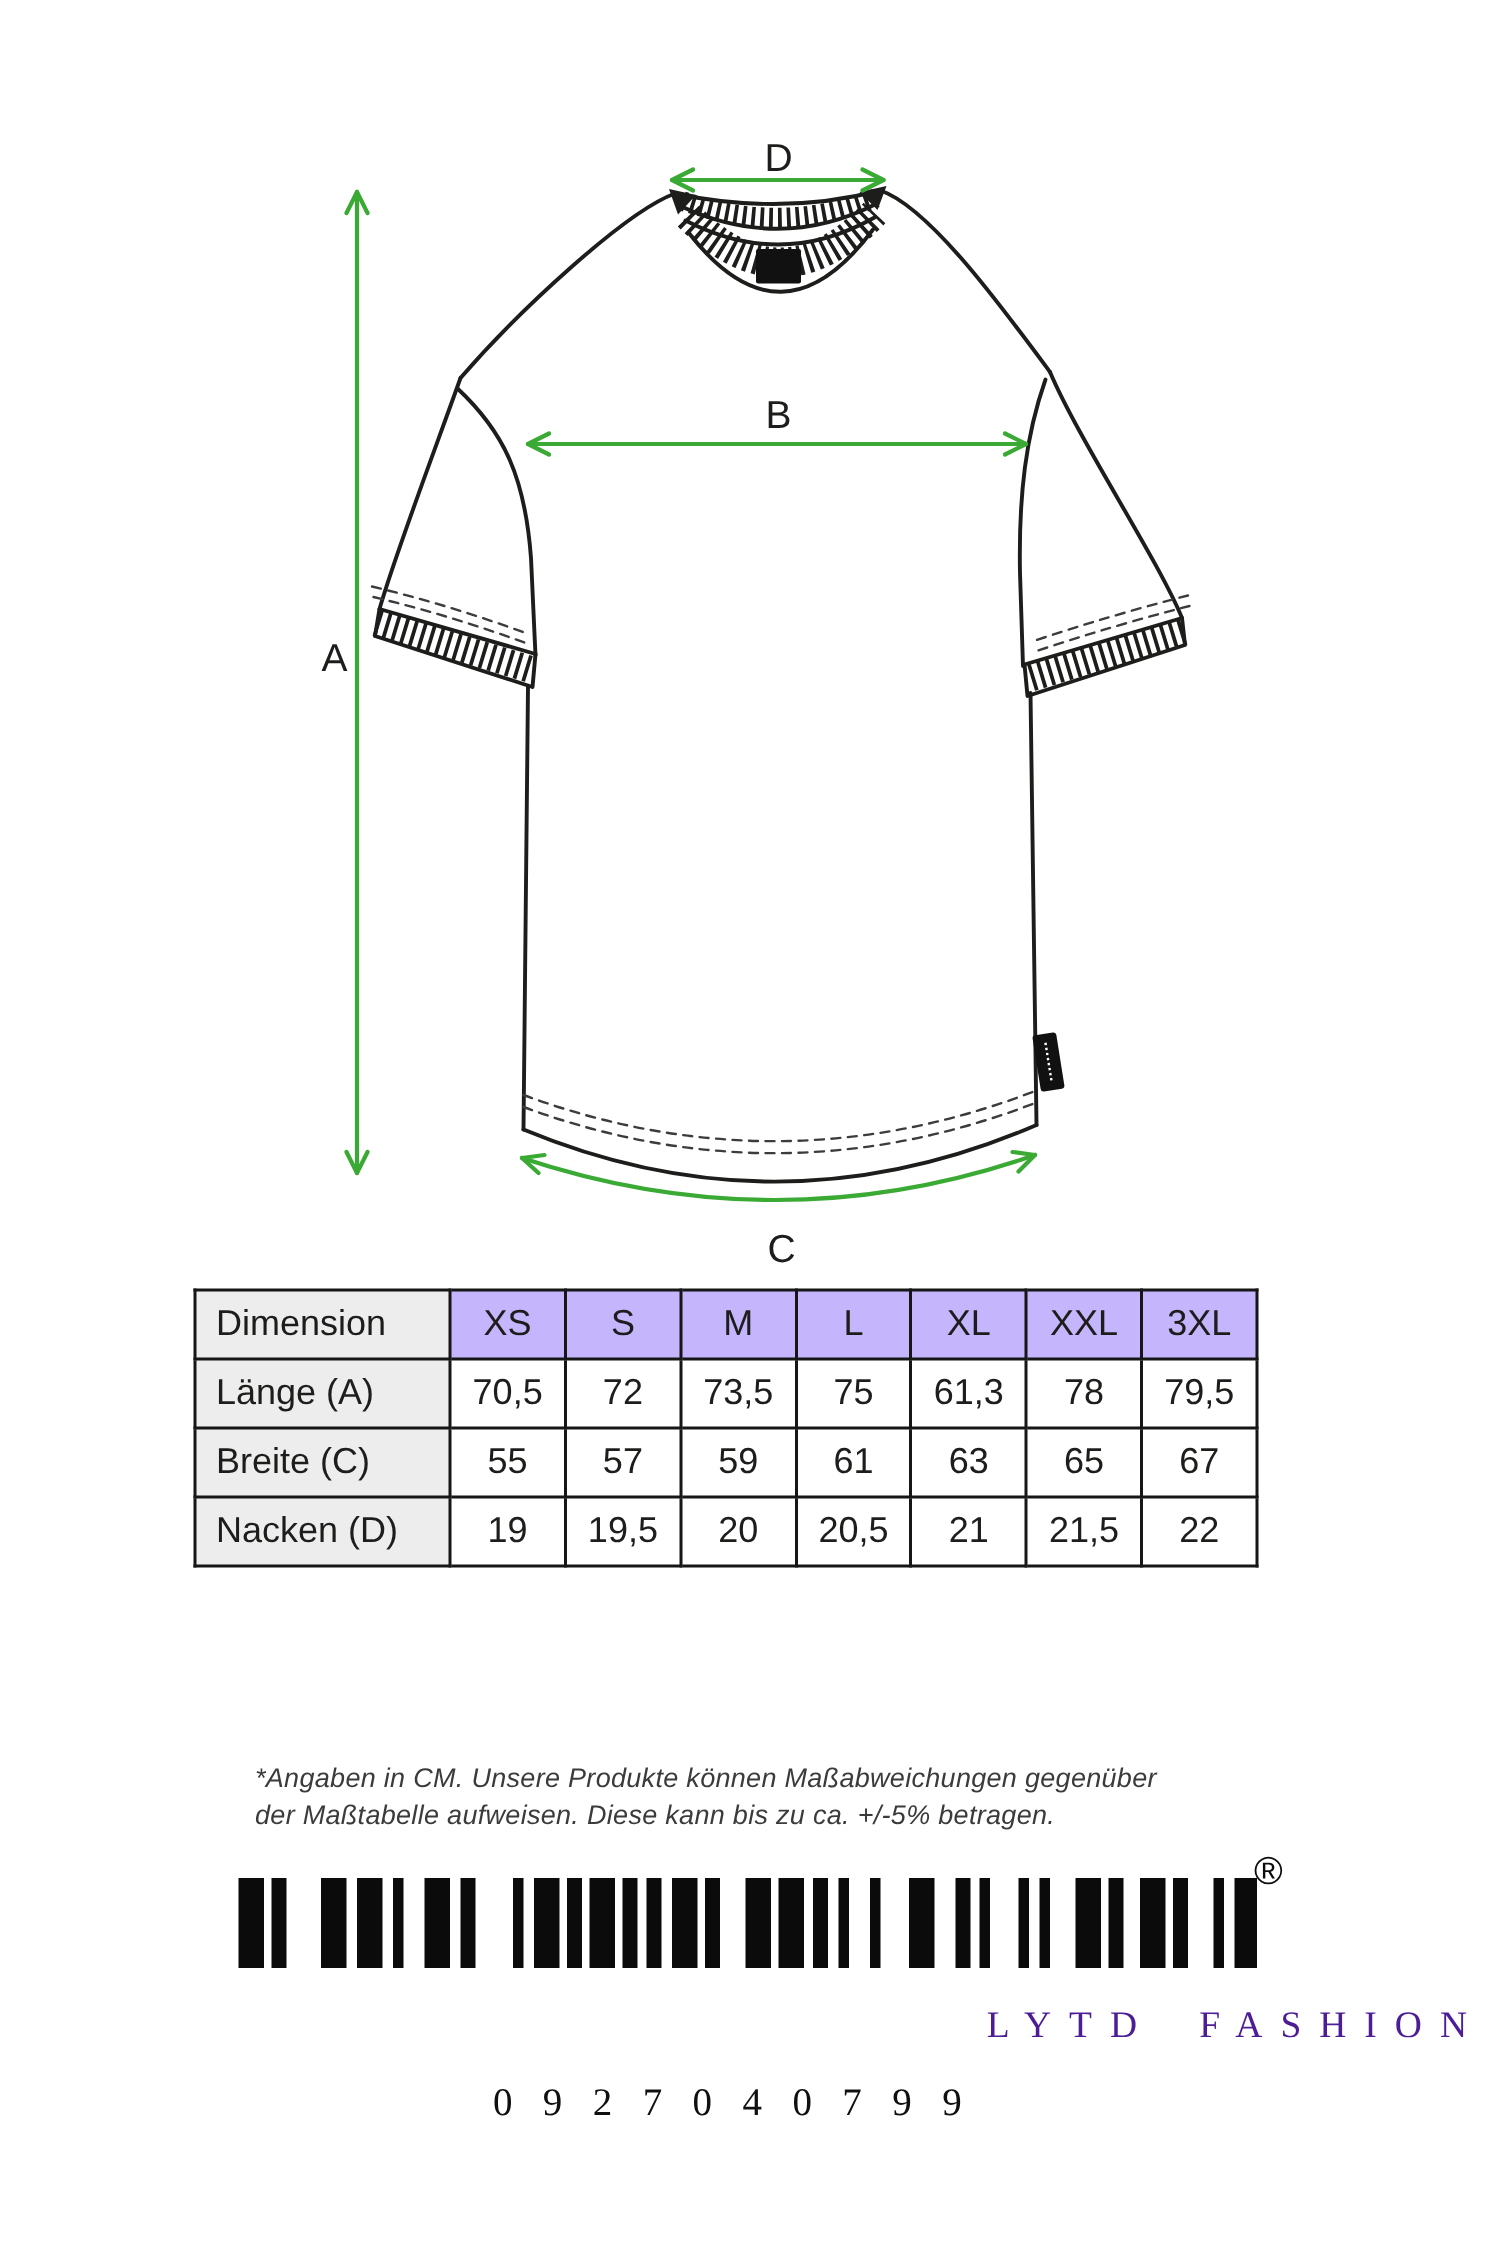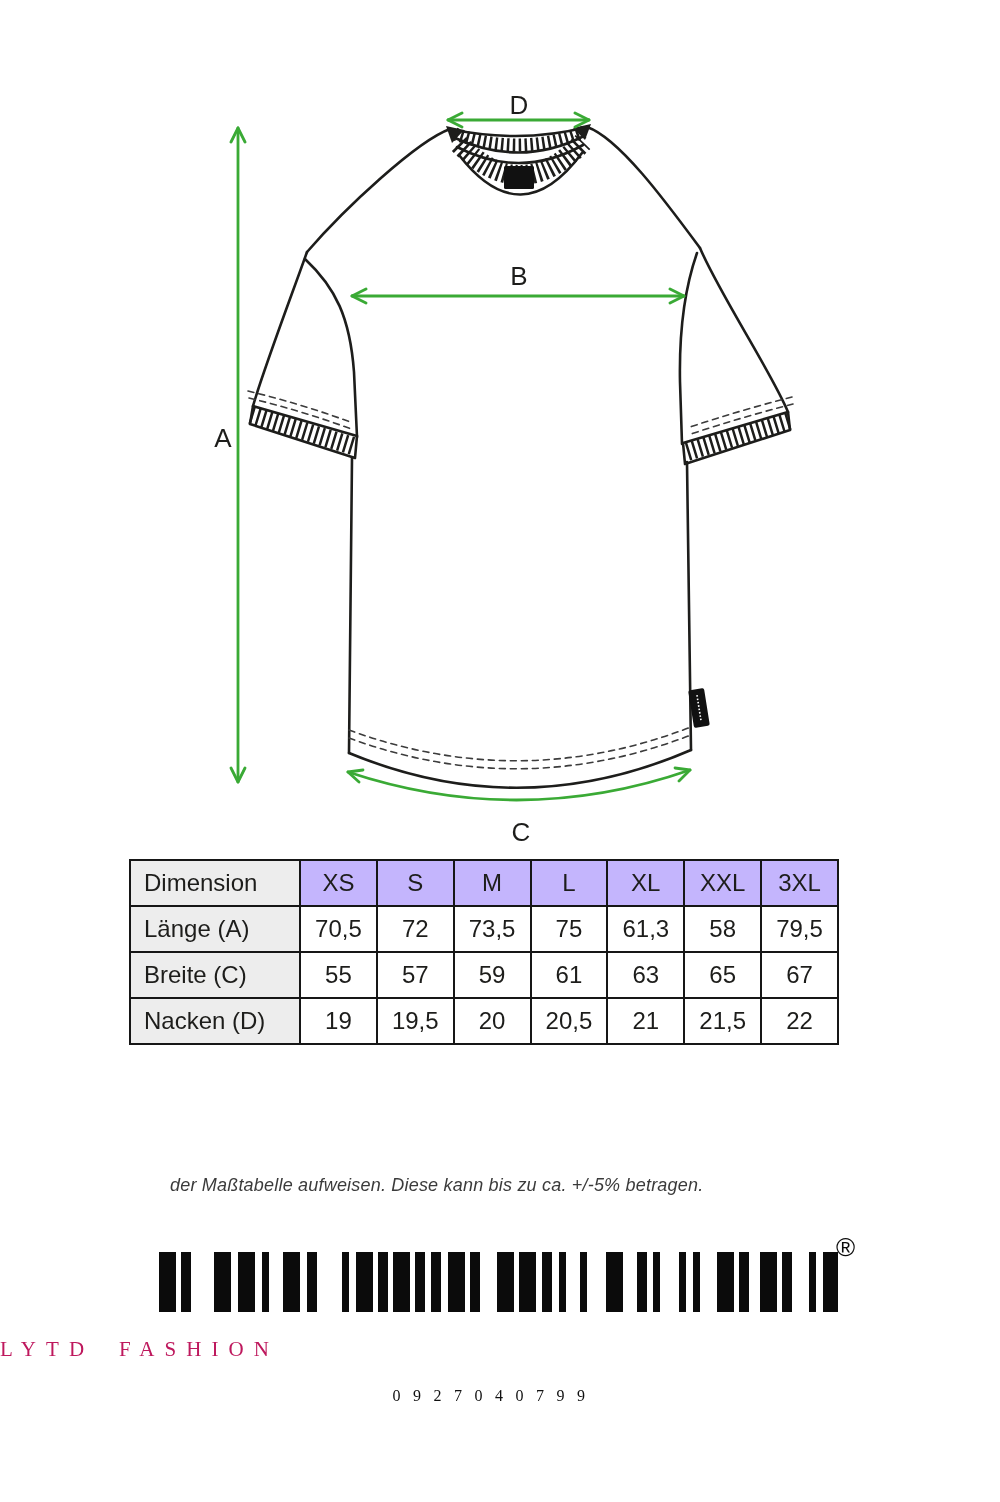--- a/index.html
+++ b/index.html
@@ -15,25 +15,25 @@
   }
   table.size .dim{background:#ededed;text-align:left;padding-left:13px;}
   table.size thead th{background:#c4b5fd;}
 
   .note{position:absolute;left:170px;top:1173px;width:680px;
     font-style:italic;font-size:18px;line-height:25px;color:#3b3b3b;letter-spacing:.2px;}
 
   .barcode{position:absolute;left:159px;top:1252px;width:679px;height:60px;display:flex;}
   .barcode .bar{height:100%;background:#0b0b0b;flex:0 0 auto;}
   .reg{position:absolute;left:836px;top:1232px;font-size:26px;color:#0b0b0b;font-family:"Liberation Sans",sans-serif;}
-  .brand{position:absolute;left:0;top:1337px;width:990px;text-align:left;
-    font-family:"Liberation Serif",serif;font-size:21px;color:#be185d;
+  .brand{position:absolute;left:0;top:1337px;width:990px;text-align:right;
+    font-family:"Liberation Serif",serif;font-size:25px;color:#4c1d95;
     letter-spacing:.48em;word-spacing:.45em;white-space:nowrap;}
   .code{position:absolute;left:0;top:1387px;width:990px;text-align:center;
-    font-family:"Liberation Serif",serif;font-size:16px;color:#101010;letter-spacing:.78em;white-space:nowrap;}
+    font-family:"Liberation Serif",serif;font-size:26px;color:#101010;letter-spacing:.78em;white-space:nowrap;}
 </style>
 </head>
 <body>
 
 <div class="page">
 
   <svg class="shirt" width="1000" height="850" viewBox="0 0 1000 850">
     <g fill="none" stroke="#1d1d1b" stroke-width="2.6" stroke-linecap="round" stroke-linejoin="round">
 
       <path d="M450,129 C417,141 345,208 307,252"></path>
@@ -140,21 +140,21 @@
         </tr>
       </thead>
     <tbody>
         <tr>
           <td class="dim">Länge (A)</td>
           <td>70,5</td>
           <td>72</td>
           <td>73,5</td>
           <td>75</td>
           <td>61,3</td>
-          <td>58</td>
+          <td>78</td>
           <td>79,5</td>
         </tr>
         <tr>
           <td class="dim">Breite (C)</td>
           <td>55</td>
           <td>57</td>
           <td>59</td>
           <td>61</td>
           <td>63</td>
           <td>65</td>
@@ -167,20 +167,21 @@
           <td>20</td>
           <td>20,5</td>
           <td>21</td>
           <td>21,5</td>
           <td>22</td>
         </tr>
       </tbody>
   </table>
 
   <div class="note">
+    <div>*Angaben in CM. Unsere Produkte können Maßabweichungen gegenüber</div>
     <div>der Maßtabelle aufweisen. Diese kann bis zu ca. +/-5% betragen.</div>
   </div>
 
   <span class="reg">®</span>
   <div class="barcode">
       <div class="bar" style="width: 2.48175%; margin-right: 0.729927%;"></div>
       <div class="bar" style="width: 1.45985%; margin-right: 3.50365%;"></div>
       <div class="bar" style="width: 2.48175%; margin-right: 1.0219%;"></div>
       <div class="bar" style="width: 2.48175%; margin-right: 1.0219%;"></div>
       <div class="bar" style="width: 1.0219%; margin-right: 2.0438%;"></div>

